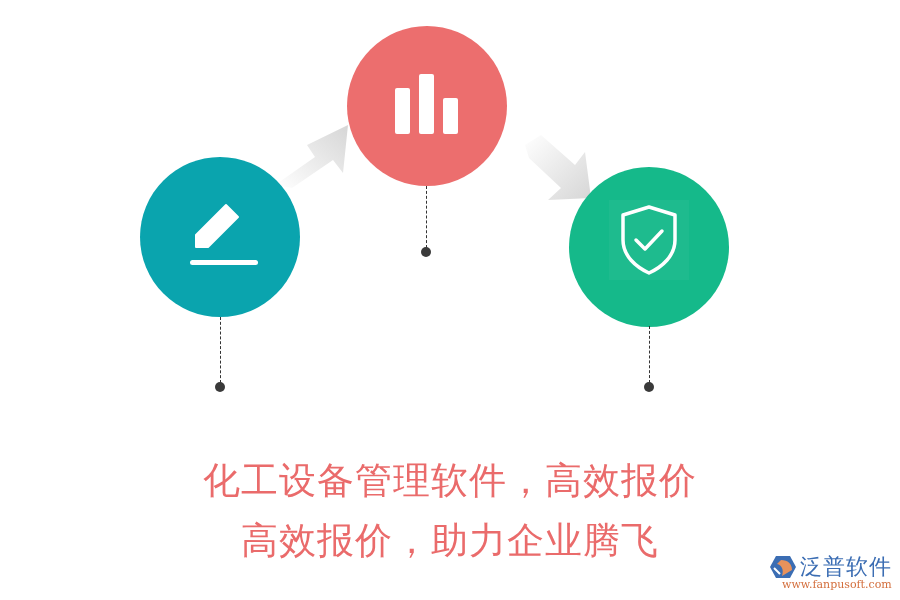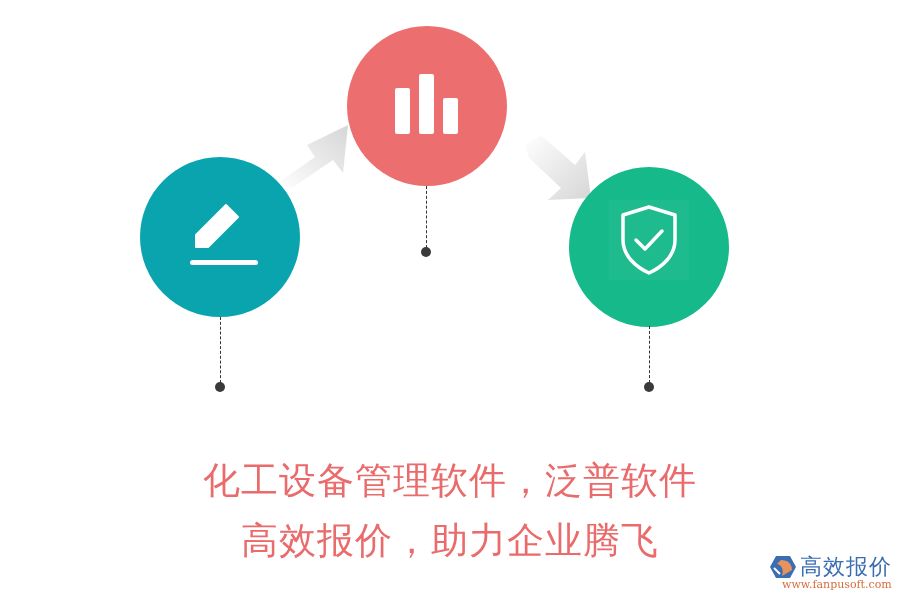--- a/index.html
+++ b/index.html
@@ -83,24 +83,24 @@
 <div class="circle" style="left:569px; top:167px; background:#15b98a;">
   <svg width="80" height="80" viewBox="0 0 80 80" style="margin-top:-14px;">
     <rect x="0" y="0" width="80" height="80" fill="#ffffff" fill-opacity="0.04"></rect>
     <path d="M40 7 L66 15 L66 40 C66 56 53 67 40 73 C27 67 14 56 14 40 L14 15 Z" fill="none" stroke="#ffffff" stroke-width="3.5" stroke-linejoin="round"></path>
     <path d="M27 40 L36 49 L53 31" fill="none" stroke="#ffffff" stroke-width="3.5" stroke-linecap="round" stroke-linejoin="round"></path>
   </svg>
 </div>
 <div class="leader" style="left:649px; top:326px; height:57px;"></div>
 <div class="dot" style="left:644px; top:382px;"></div>
 
-<div class="headline" style="top:456px;">化工设备管理软件，泛普软件</div>
+<div class="headline" style="top:456px;">化工设备管理软件，高效报价</div>
 <div class="headline" style="top:516px;">高效报价，助力企业腾飞</div>
 
 <div class="logo">
   <svg width="30" height="26" viewBox="0 0 30 26" style="position:absolute; left:0; top:2px;">
     <polygon points="8,2 22,2 28,13 22,24 8,24 2,13" fill="#3b6db3"></polygon>
     <path d="M13 6 C20 6 24 10 24 16 L14 22 C16 16 14 11 9 10 Z" fill="#e8925c"></path>
     <path d="M6 14 L12 20" stroke="#ffffff" stroke-width="2"></path>
   </svg>
-  <span class="logo-name">高效报价</span>
+  <span class="logo-name">泛普软件</span>
   <span class="logo-url">www.fanpusoft.com</span>
 </div>
 
 </body></html>

